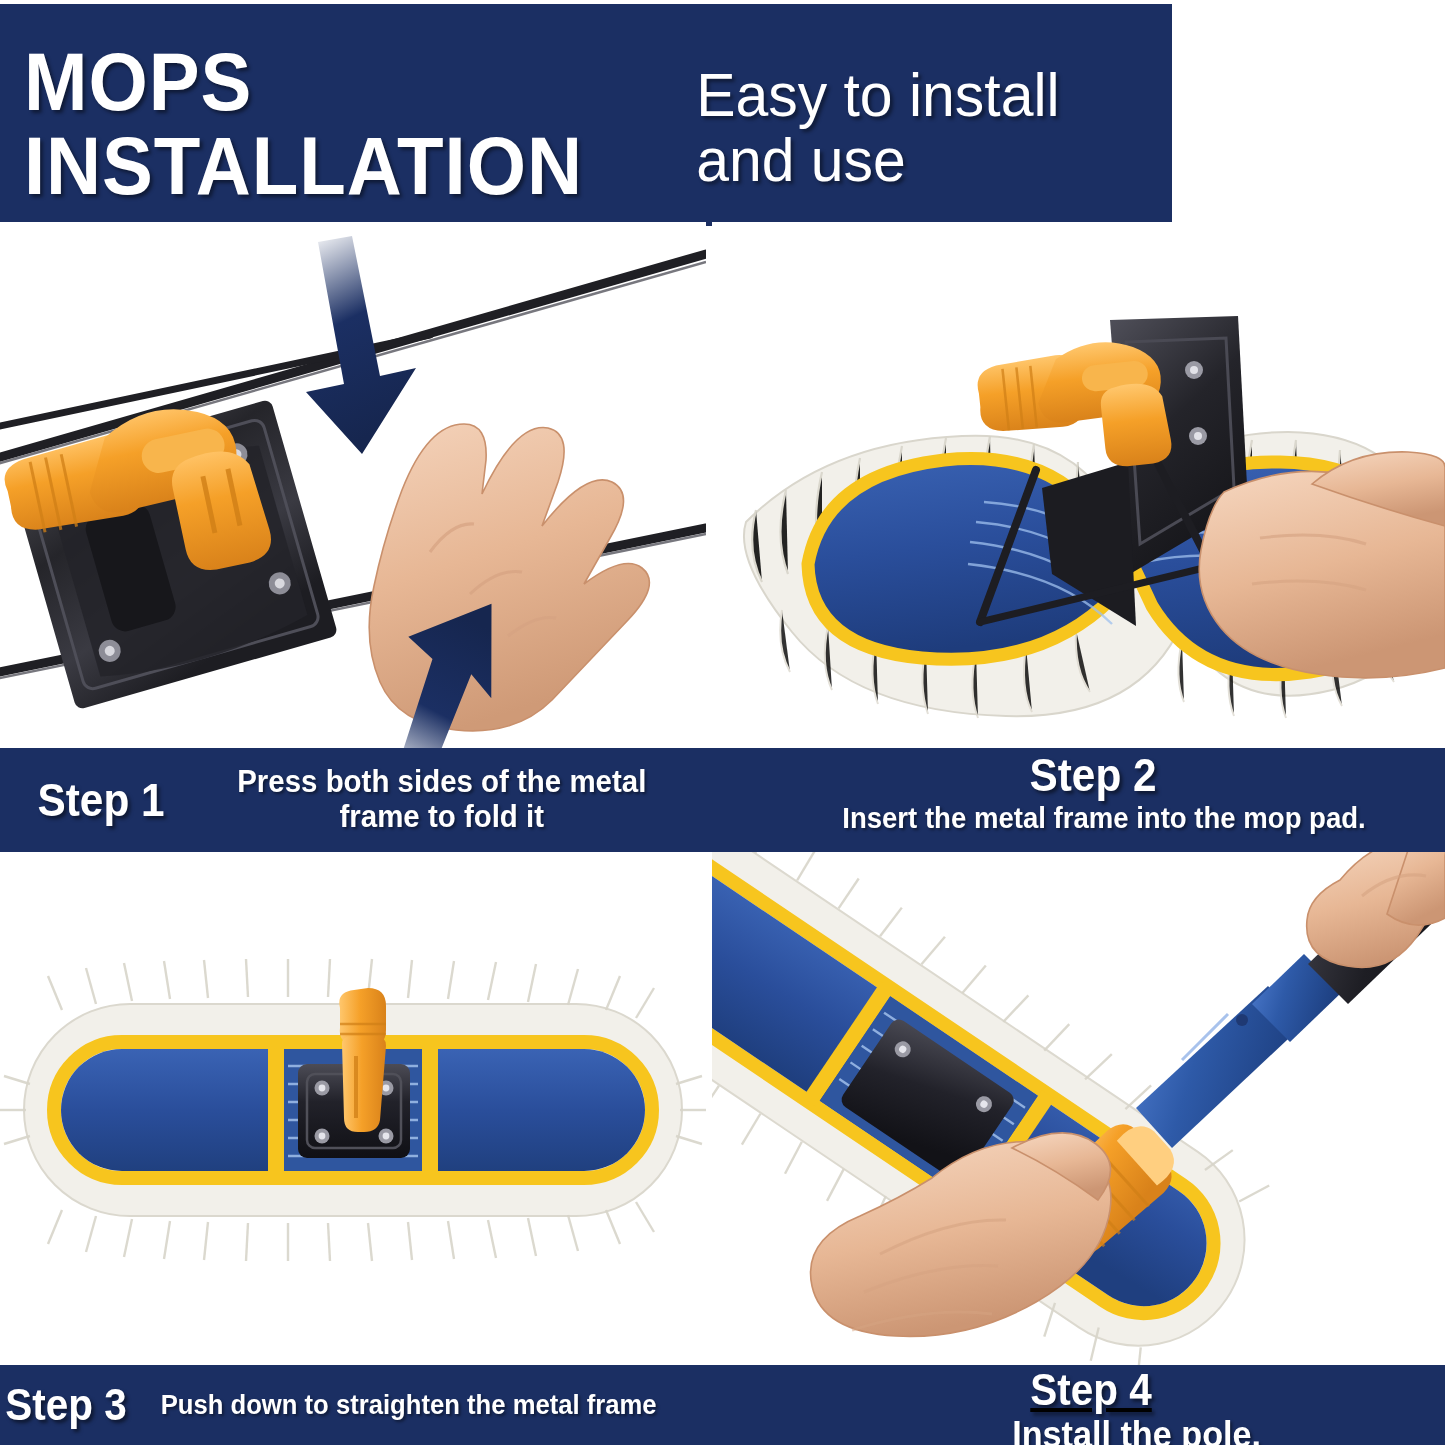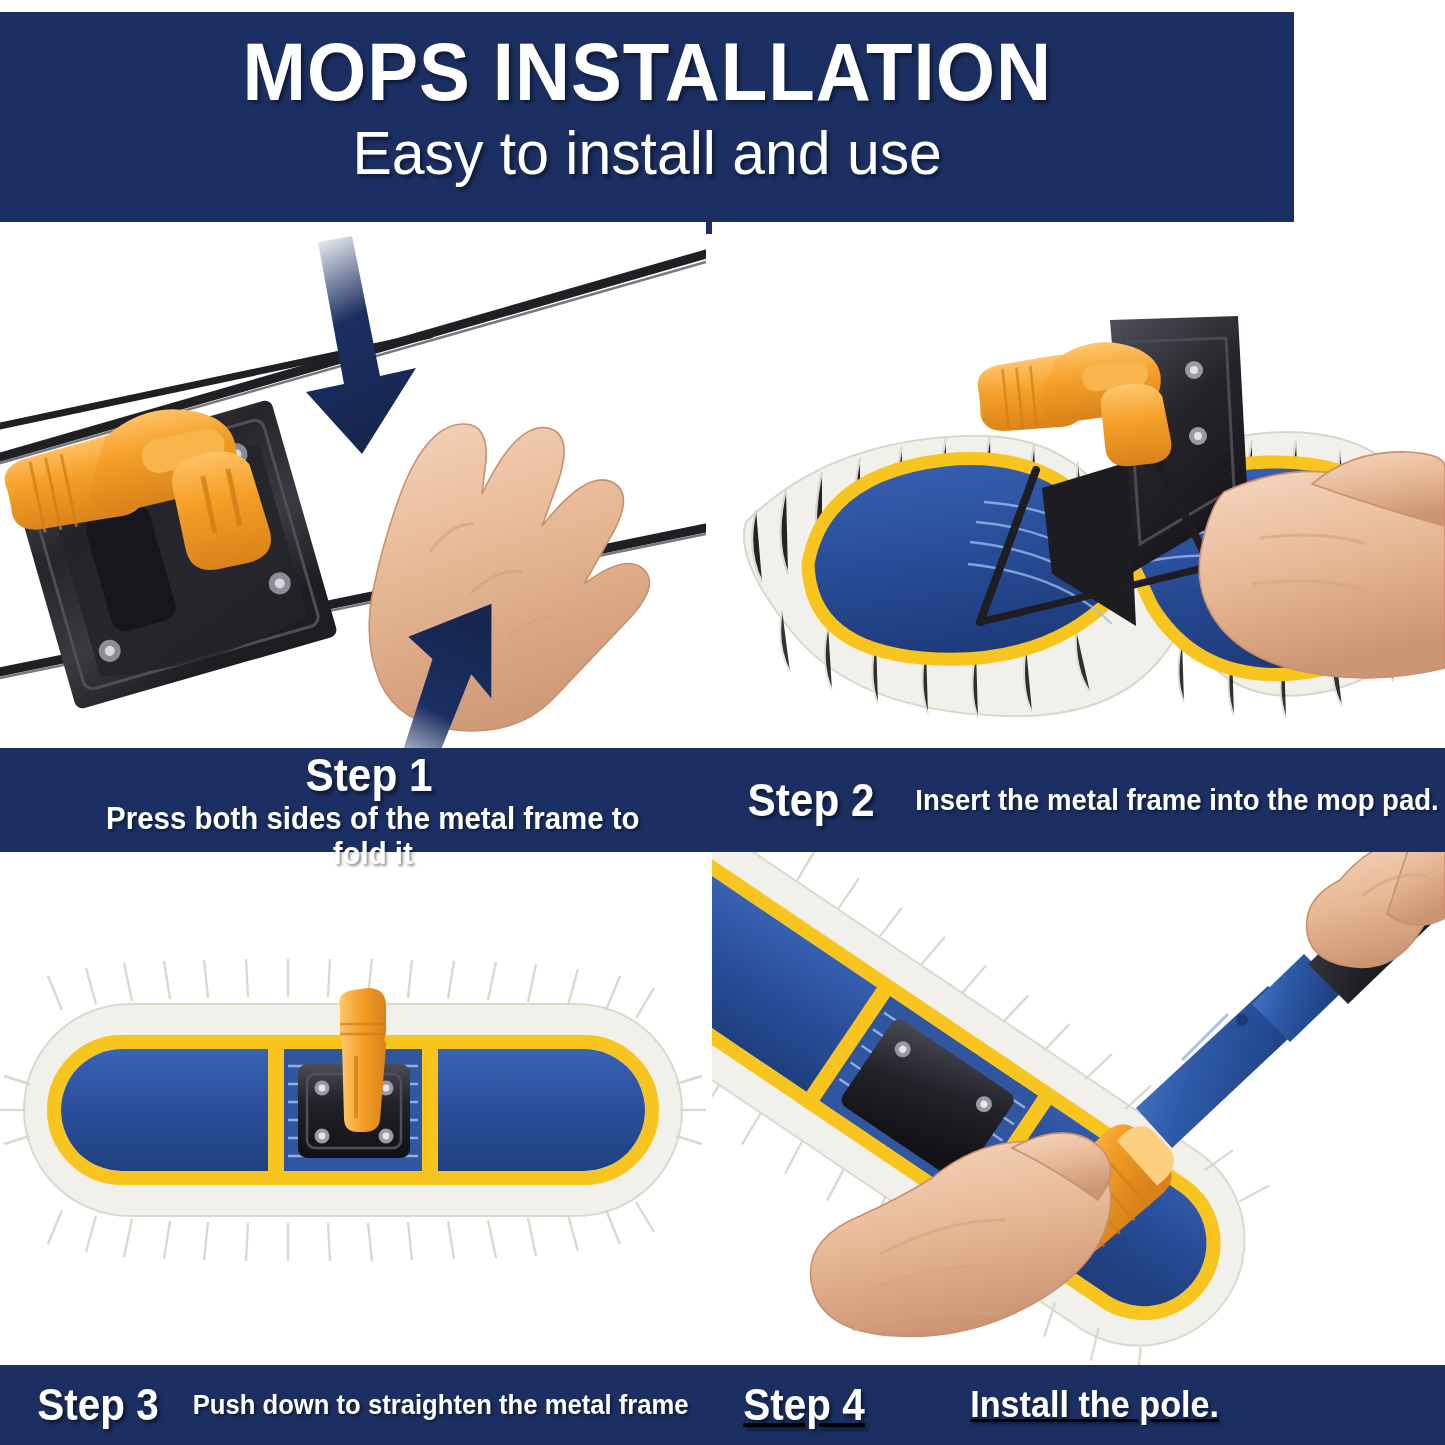--- a/index.html
+++ b/index.html
@@ -6,23 +6,23 @@
   body{
     width:1445px;height:1445px;
     background:#ffffff;
     font-family:"Liberation Sans",sans-serif;
     overflow:hidden;
   }
   #page{position:relative;width:1445px;height:1445px;background:#fff;}
 
   
   .header{
-    position:absolute;left:0;top:12px;width:1294px;height:222px;
+    position:absolute;left:0;top:4px;width:1172px;height:222px;
     background:#1b2f63;
-    display:flex;flex-direction:column;align-items:center;justify-content:flex-start;
+    display:flex;flex-direction:row;align-items:center;justify-content:flex-start;
     box-sizing:border-box;padding-top:18px;
   }
   .header h1{
     margin:0;color:#fff;
     font-size:82px;font-weight:bold;letter-spacing:1px;line-height:1.02;
     text-shadow:3px 3px 4px rgba(0,0,0,.45);
     transform:scaleX(.93);
   }
   .header h2{
     margin:6px 0 0 0;color:#fff;
@@ -42,44 +42,44 @@
   
   .capbar{
     position:absolute;left:0;width:1445px;background:#1b2f63;
     display:flex;align-items:center;
   }
   .capbar.mid{top:748px;height:104px;}
   .capbar.bot{top:1365px;height:80px;}
 
   .capcell{display:flex;align-items:center;height:100%;box-sizing:border-box;}
   .capcell.c1{width:706px;}
-  .capcell.c2{width:739px;}
+  .capcell.c2{width:739px;flex-direction:column;}
 
   .steplbl{
     color:#fff;font-weight:bold;white-space:nowrap;
     text-shadow:3px 3px 4px rgba(0,0,0,.5);
     transform:scaleX(.92);
     flex:none;
   }
   .steptxt{
     color:#fff;font-weight:bold;line-height:1.12;
     text-shadow:2px 2px 3px rgba(0,0,0,.45);
     transform:scaleX(.95);
   }
 
   
-  .capbar.mid .c1{padding-left:32px;flex-direction:column;}
+  .capbar.mid .c1{padding-left:32px;}
   .capbar.mid .c1 .steplbl{font-size:46px;}
   .capbar.mid .c1 .steptxt{font-size:31px;text-align:center;flex:1;padding:0 26px 0 34px;}
   .capbar.mid .c2{padding-left:36px;}
   .capbar.mid .c2 .steplbl{font-size:46px;}
   .capbar.mid .c2 .steptxt{font-size:29px;padding-left:22px;white-space:nowrap;}
 
   
-  .capbar.bot .c1{padding-left:32px;}
+  .capbar.bot .c1{}
   .capbar.bot .c1 .steplbl{font-size:44px;}
   .capbar.bot .c1 .steptxt{font-size:27px;padding-left:16px;white-space:nowrap;}
   .capbar.bot .c2{padding-left:32px;text-decoration:underline;}
   .capbar.bot .c2 .steplbl{font-size:44px;}
   .capbar.bot .c2 .steptxt{font-size:36px;padding-left:96px;white-space:nowrap;}
 </style>
 </head>
 <body>
 
 <div id="page">

